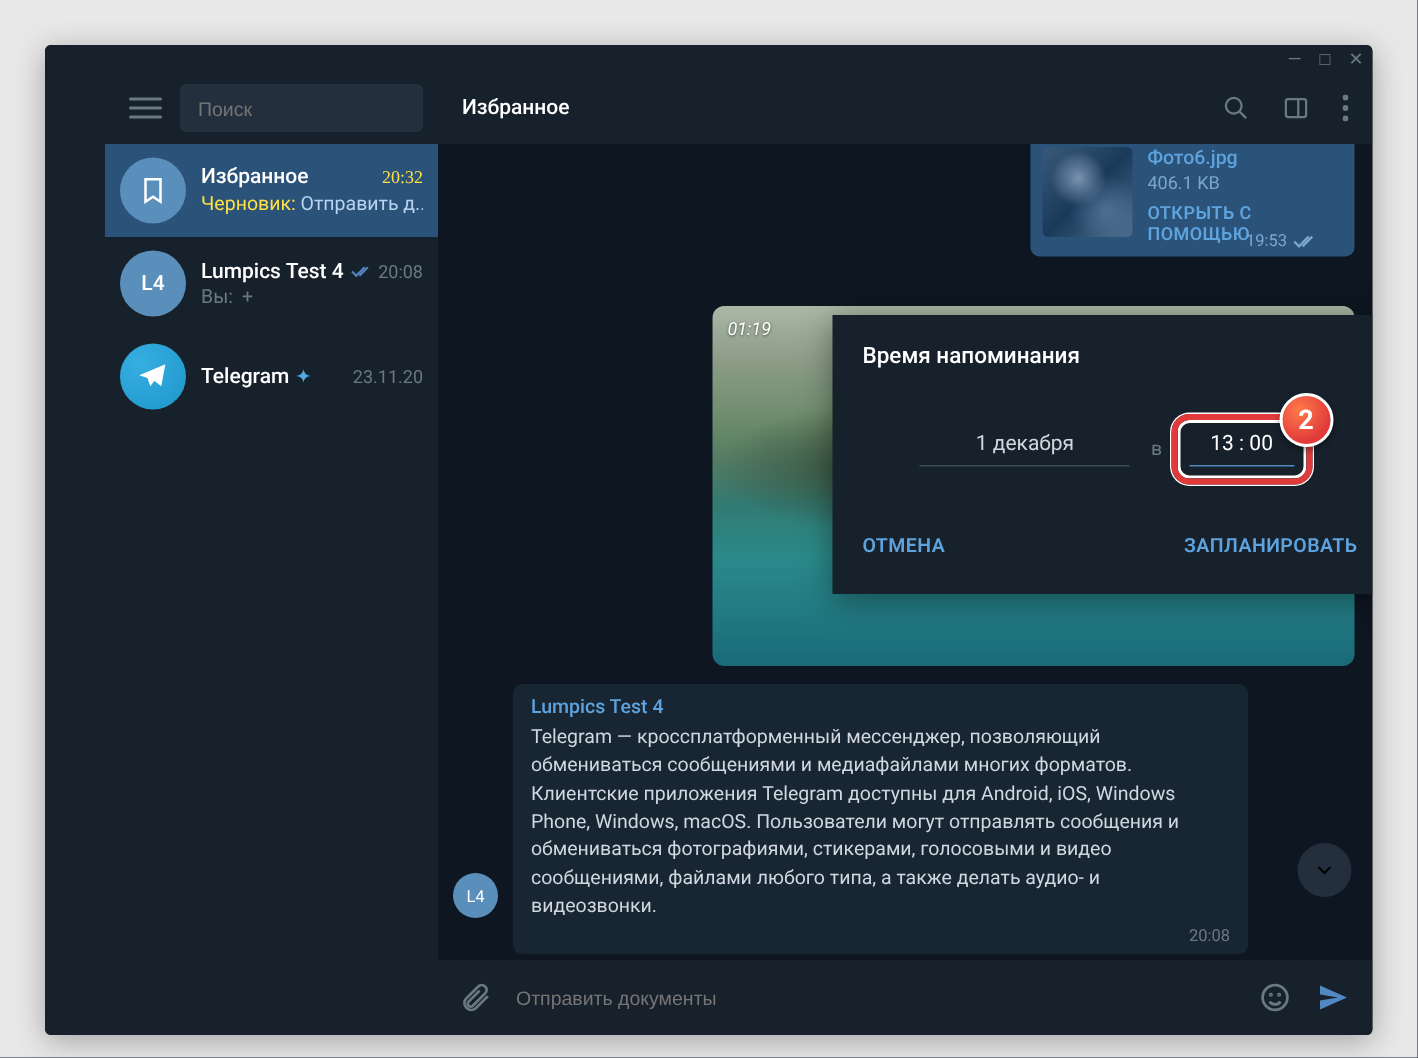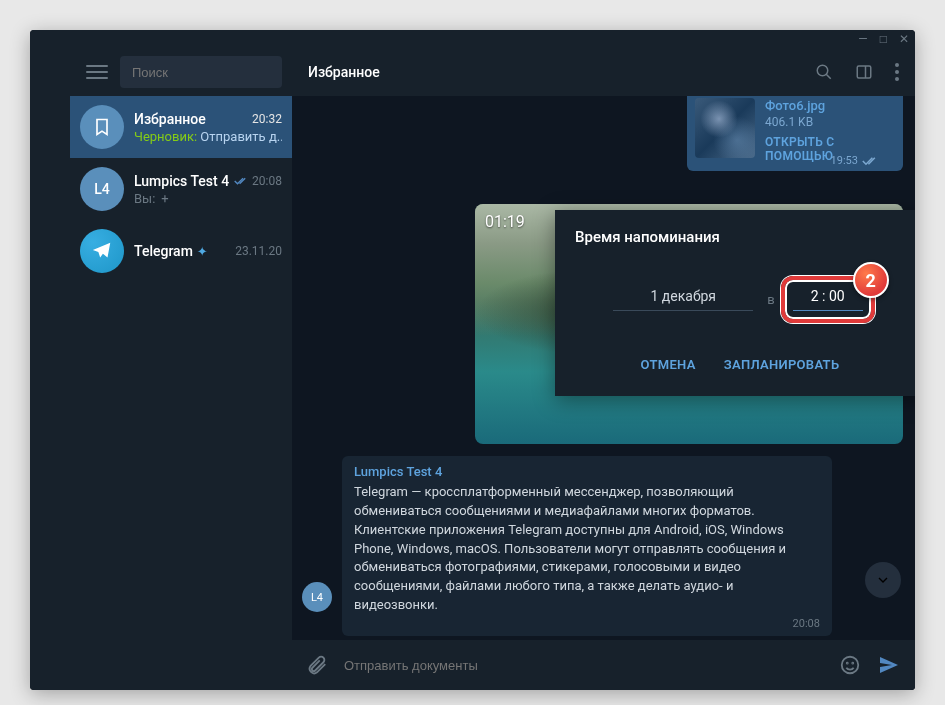--- a/index.html
+++ b/index.html
@@ -19,25 +19,25 @@
   .chat-item.active { background: #2b5278; }
   .avatar { width: 44px; height: 44px; border-radius: 50%; display: flex; align-items: center; justify-content: center; color: #fff; font-size: 15px; font-weight: 500; flex-shrink: 0; }
   .av-saved { background: #5a8fbb; }
   .av-l4 { background: #5a8fbb; font-size: 14px; }
   .av-tg { background: radial-gradient(circle at 30% 30%, #37aee2, #1e96c8); }
   .av-tg svg { width: 22px; height: 22px; }
   .chat-txt { flex: 1; min-width: 0; }
   .chat-top { display: flex; justify-content: space-between; align-items: center; }
   .chat-name { color: #fff; font-size: 14px; font-weight: 500; display: flex; align-items: center; gap: 4px; }
   .chat-time { color: #6b7883; font-size: 12px; display: flex; align-items: center; gap: 4px; }
-  .chat-item.active .chat-time { color: #e5e5e5; }
+  .chat-item.active .chat-time { color: #fde047; font-family: Liberation Serif, serif; }
   .chat-sub { color: #6b7883; font-size: 13px; white-space: nowrap; overflow: hidden; text-overflow: ellipsis; margin-top: 2px; display: flex; align-items: center; gap: 6px; }
   .chat-item.active .chat-sub { color: #b8d4f0; }
   .draft { color: #ec3942; }
-  .chat-item.active .draft { color: #84cc16; }
+  .chat-item.active .draft { color: #fde047; }
   .pin { color: #6b7883; flex-shrink: 0; }
   .chat-item.active .pin { color: #b8d4f0; }
   .verified { color: #4fa9e3; font-size: 13px; }
   .content { flex: 1; background: #0e1621; display: flex; flex-direction: column; position: relative; }
   .ct-head { height: 48px; display: flex; align-items: center; justify-content: space-between; padding: 0 16px; background: #17212b; }
   .ct-title { color: #fff; font-size: 14px; font-weight: 500; }
   .ct-actions { display: flex; gap: 22px; align-items: center; }
   .ct-actions span { color: #6b7883; cursor: pointer; display: flex; }
   .msgs { flex: 1; position: relative; overflow: hidden; }
   .file-bubble { position: absolute; right: 12px; top: -6px; width: 216px; background: #2b5278; border-radius: 6px; padding: 8px; display: flex; gap: 10px; }
@@ -46,21 +46,21 @@
   .file-info { flex: 1; display: flex; flex-direction: column; gap: 2px; font-size: 12px; }
   .file-name { color: #5ea3de; font-weight: 500; font-size: 13px; }
   .file-size { color: #7ba7d0; font-size: 12px; }
   .file-open { color: #5ea3de; font-weight: 600; font-size: 12px; margin-top: 4px; letter-spacing: .3px; }
   .file-meta { position: absolute; right: 25px; bottom: 4px; font-size: 11px; color: #7ba7d0; display: flex; gap: 4px; align-items: center; }
   .video-msg { position: absolute; right: 12px; top: 108px; width: 428px; height: 240px; border-radius: 8px; overflow: hidden; background: linear-gradient(180deg, #5a7a6a 0%, #3a6a5a 40%, #2a8a8a 70%, #1a6a7a 100%); }
   .video-msg::before { content:''; position:absolute; top:0; left:0; right:0; height:55%; background: linear-gradient(180deg, #aab8a5 0%, #8a9a85 30%, #6a8a6a 60%, transparent 100%); }
   .video-msg::after { content:''; position:absolute; inset:0; background:
      radial-gradient(ellipse 120px 80px at 75% 35%, rgba(200,200,190,.7) 0%, transparent 60%),
      radial-gradient(ellipse 150px 60px at 25% 45%, rgba(50,70,50,.8) 0%, transparent 70%); }
-  .video-dur { position: absolute; top: 8px; left: 10px; color: #fff; font-size: 16px; z-index: 2; text-shadow: 0 1px 2px rgba(0,0,0,.6); }
+  .video-dur { position: absolute; top: 8px; left: 10px; color: #fff; font-size: 12px; z-index: 2; text-shadow: 0 1px 2px rgba(0,0,0,.6); font-style: italic; }
   .play-btn { position: absolute; top: 50%; left: 50%; transform: translate(-50%,-50%); width: 48px; height: 48px; border-radius: 50%; background: rgba(0,0,0,.35); display: flex; align-items: center; justify-content: center; z-index: 2; cursor: pointer; }
   .play-btn::after { content:''; border-left: 14px solid #fff; border-top: 9px solid transparent; border-bottom: 9px solid transparent; margin-left: 4px; }
   .fwd-bubble { position: absolute; left: 50px; top: 360px; width: 490px; background: #182533; border-radius: 6px; padding: 8px 12px 6px; }
   .fwd-from { color: #5ea3de; font-size: 13px; font-weight: 500; margin-bottom: 4px; }
   .fwd-text { color: #d0d7de; font-size: 13px; line-height: 1.45; }
   .fwd-time { color: #6b7883; font-size: 11px; text-align: right; margin-top: 2px; }
   .fwd-avatar { position: absolute; left: 10px; top: 486px; width: 30px; height: 30px; border-radius: 50%; background: #5a8fbb; color:#fff; font-size:11px; display:flex; align-items:center; justify-content:center; }
   .scroll-down { position: absolute; right: 14px; top: 466px; width: 36px; height: 36px; border-radius: 50%; background: #242f3d; display: flex; align-items: center; justify-content: center; cursor: pointer; }
   .scroll-down svg { width: 16px; height: 16px; fill: #6b7883; }
   .compose { height: 50px; background: #17212b; display: flex; align-items: center; padding: 0 14px; gap: 16px; }
@@ -69,21 +69,21 @@
   .send { color: #5288c1; cursor: pointer; }
   .dialog { position: absolute; left: 263px; top: 162px; width: 370px; background: #17212b; padding: 18px 20px 24px; box-shadow: 0 4px 20px rgba(0,0,0,.4); z-index: 10; }
   .dlg-title { color: #fff; font-size: 15px; font-weight: 500; margin-bottom: 36px; }
   .dlg-row { display: flex; align-items: center; justify-content: center; gap: 14px; margin-bottom: 40px; }
   .dlg-date { flex: 1; text-align: center; color: #d0d7de; font-size: 14px; padding-bottom: 6px; border-bottom: 1px solid #3a4a5a; max-width: 140px; }
   .dlg-at { color: #6b7883; font-size: 13px; }
   .dlg-time-wrap { position: relative; padding: 6px 4px; }
   .dlg-time { text-align: center; color: #fff; font-size: 14px; padding: 0 14px 6px; border-bottom: 1px solid #5288c1; min-width: 70px; }
   .highlight-ring { position: absolute; inset: -6px -8px; border: 4px solid #e03a3a; border-radius: 12px; box-shadow: inset 0 0 0 2px #fff, 0 0 0 1px #fff; pointer-events: none; }
   .step-badge { position: absolute; top: -20px; right: -22px; width: 36px; height: 36px; border-radius: 50%; background: radial-gradient(circle at 35% 30%, #ff7a4a, #e03a3a 70%); border: 2px solid #fff; color: #fff; font-weight: 700; font-size: 18px; display: flex; align-items: center; justify-content: center; box-shadow: 0 2px 4px rgba(0,0,0,.4); }
-  .dlg-btns { display: flex; justify-content: center; gap: 28px; }
+  .dlg-btns { display: flex; justify-content: space-between; gap: 28px; }
   .dlg-btn { color: #5ea3de; font-size: 13px; font-weight: 600; cursor: pointer; letter-spacing: .3px; }
 </style>
 </head>
 <body>
 
 <div class="window">
   <div class="titlebar">
     <span>—</span>
     <span>□</span>
     <span>✕</span>
@@ -241,21 +241,21 @@
             </svg>
           </span>
       </div>
 
       <div class="dialog">
         <div class="dlg-title">Время напоминания</div>
         <div class="dlg-row">
           <div class="dlg-date">1 декабря</div>
           <span class="dlg-at">в</span>
           <div class="dlg-time-wrap">
-            <div class="dlg-time">2 : 00</div>
+            <div class="dlg-time">13 : 00</div>
             <div class="highlight-ring"></div>
             <div class="step-badge">2</div>
           </div>
         </div>
         <div class="dlg-btns">
           <span class="dlg-btn">ОТМЕНА</span>
           <span class="dlg-btn">ЗАПЛАНИРОВАТЬ</span>
         </div>
       </div>
     </div>

